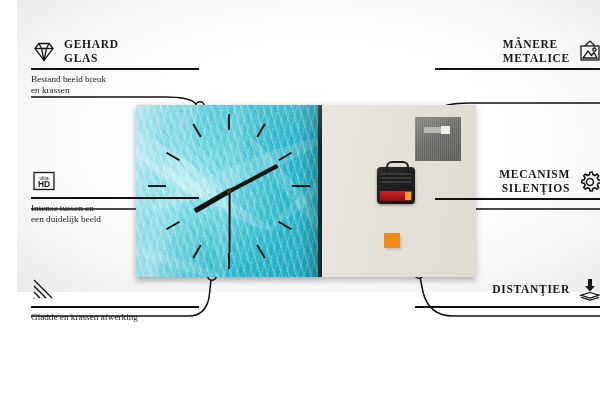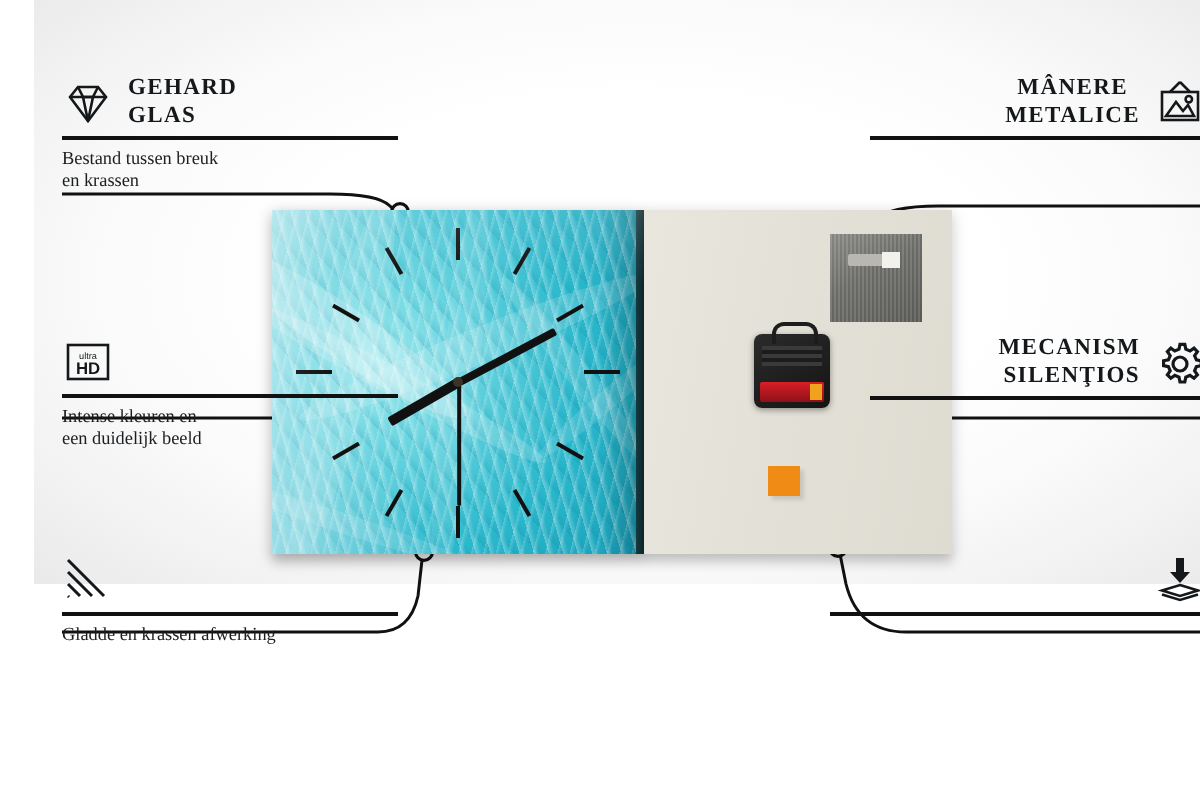--- a/index.html
+++ b/index.html
@@ -175,38 +175,38 @@
           <path d="M10.5 9.5 L15.5 9.5"></path>
         </g>
           </svg>
       </span>
       <span>
         <span class="ttl" style="display:block">GEHARD</span>
         <span class="ttl" style="display:block">GLAS</span>
       </span>
     </div>
     <div class="rule"></div>
-    <div class="desc">Bestand tussen breuk
+    <div class="desc">Bestand beeld breuk
 en krassen</div>
   </div>
 
   <div class="callout left" style="left:14px;top:168px;width:168px;">
     <div class="head">
       <span class="ico">
         <svg viewBox="0 0 26 26" width="26" height="26">
           <rect x="3" y="4.5" width="20" height="17" fill="none" stroke="#15181a" stroke-width="1.3"></rect>
           <text x="13" y="11.6" font-family="Liberation Sans, sans-serif" font-size="4.6" text-anchor="middle" fill="#15181a">ultra</text>
           <text x="13" y="19.2" font-family="Liberation Sans, sans-serif" font-size="8.4" font-weight="bold" text-anchor="middle" fill="#15181a">HD</text>
         </svg>
       </span>
       <span>
       </span>
     </div>
     <div class="rule"></div>
-    <div class="desc">Intense kleuren en
+    <div class="desc">Intense tussen en
 een duidelijk beeld</div>
   </div>
 
   <div class="callout left" style="left:14px;top:277px;width:168px;">
     <div class="head">
       <span class="ico">
         <svg viewBox="0 0 26 26" width="26" height="26">
             <g stroke="#15181a" stroke-width="1.5" fill="none">
           <path d="M3 3 L21 21"></path>
               <path d="M3 9 L15 21"></path>
@@ -215,21 +215,21 @@
         </g>
           </svg>
       </span>
     </div>
     <div class="rule"></div>
     <div class="desc">Gladde en krassen afwerking</div>
   </div>
 
   <div class="callout right" style="left:418px;top:38px;width:168px;">
     <div class="head">
-      <span style="text-align:center;">
+      <span style="text-align:left;">
         <span class="ttl" style="display:block">MÂNERE</span>
         <span class="ttl" style="display:block">METALICE</span>
       </span>
       <span class="ico">
         <svg viewBox="0 0 26 26" width="26" height="26">
             <g fill="none" stroke="#15181a" stroke-width="1.3">
           <path d="M13 2 L8 7 M13 2 L18 7"></path>
           <rect x="4" y="7" width="18" height="14"></rect>
           <path d="M6 19 L11 12 L14.5 16.5 L17 13.5 L20 19 Z"></path>
           <circle cx="17.4" cy="10.6" r="1.6"></circle>
@@ -254,20 +254,21 @@
         </g>
           </svg>
       </span>
     </div>
     <div class="rule"></div>
   </div>
 
   <div class="callout right" style="left:398px;top:277px;width:188px;">
     <div class="head">
       <span style="text-align:right;">
+        <span class="ttl" style="display:block">DISTANŢIER</span>
       </span>
       <span class="ico">
         <svg viewBox="0 0 26 26" width="26" height="26">
             <g fill="none" stroke="#15181a" stroke-width="1.3">
           <path d="M11 2 L15 2 L15 9 L18 9 L13 14.5 L8 9 L11 9 Z" fill="#15181a" stroke="none"></path>
           <path d="M13 15.5 L22 18.2 L13 21 L4 18.2 Z"></path>
           <path d="M4 20.3 L13 23 L22 20.3"></path>
         </g>
           </svg>
       </span>

